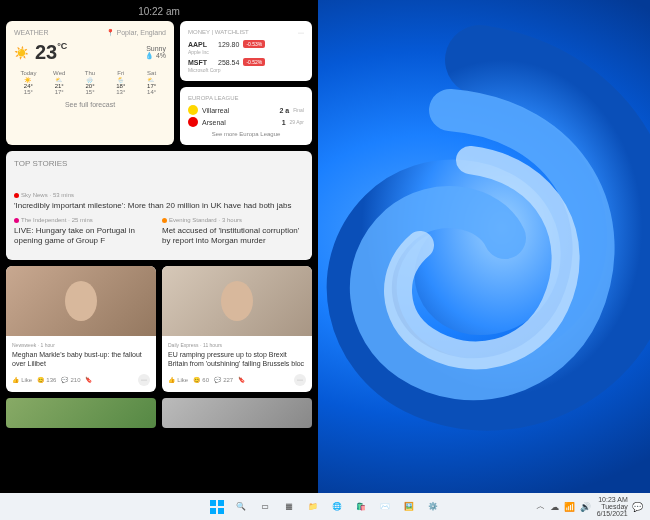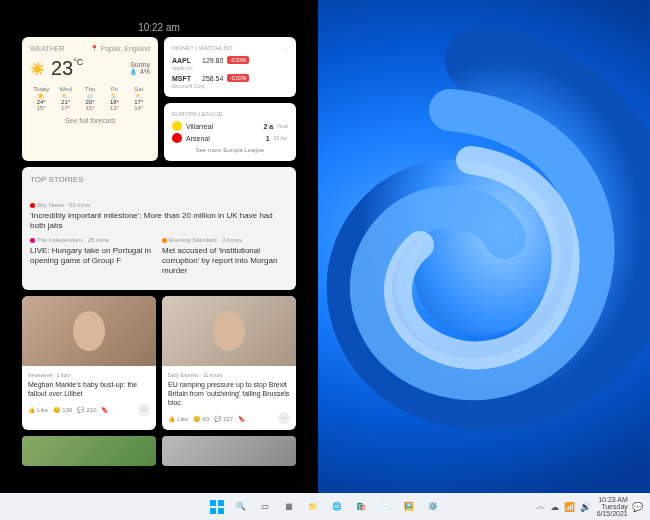--- a/index.html
+++ b/index.html
@@ -1,27 +1,27 @@
 <!DOCTYPE html>
 <html><head>
 <meta charset="utf-8">
 <style>
 *{margin:0;padding:0;box-sizing:border-box;font-family:"Segoe UI",Arial,sans-serif}
 body{width:650px;height:520px;overflow:hidden;position:relative;background:#0078d4}
 .desktop{position:absolute;inset:0;background:radial-gradient(ellipse 380px 280px at 65% 45%,#4da3ff 0%,#1b80ff 35%,#0559d6 65%,#033a96 100%)}
 .swirl{position:absolute;right:-40px;top:20px;width:420px;height:440px}
 .swirl svg{width:100%;height:100%}
-.widgets{position:absolute;left:0;top:0;width:318px;height:493px;background:#000;padding:22px;overflow:hidden}
+.widgets{position:absolute;left:0;top:0;width:318px;height:493px;background:#000;padding:6px;overflow:hidden}
 .w-time{color:#aaa;font-size:10px;text-align:center;margin-bottom:4px}
 .w-row{display:flex;gap:6px;margin-bottom:6px}
 .card{background:#fff;border-radius:6px;padding:8px;font-size:8px;color:#555}
 .weather{flex:1;background:#fef9ec}
 .w-head{display:flex;justify-content:space-between;font-size:7px;color:#999;margin-bottom:4px}
 .w-main{display:flex;align-items:center;gap:6px;margin-bottom:6px}
-.w-temp{font-size:20px;font-weight:400;color:#333}
+.w-temp{font-size:20px;font-weight:700;color:#333}
 .w-cond{font-size:7px;color:#666;text-align:right;margin-left:auto}
 .w-days{display:flex;gap:2px;font-size:6px}
 .w-day{flex:1;text-align:center;color:#777}
 .w-day .hi{color:#333}
 .w-link{text-align:center;font-size:7px;color:#888;margin-top:6px}
 .rcol{flex:0 0 132px;display:flex;flex-direction:column;gap:6px}
 .money{min-height:60px}
 .m-head{font-size:6px;color:#aaa;margin-bottom:4px;display:flex;justify-content:space-between}
 .stock{display:flex;align-items:center;font-size:7px;margin-bottom:3px;gap:4px}
 .stock .sym{font-weight:600;color:#333;width:26px}
@@ -30,21 +30,21 @@
 .sports{min-height:56px}
 .sp-head{font-size:6px;color:#aaa;margin-bottom:4px}
 .match{display:flex;align-items:center;gap:4px;font-size:7px;margin-bottom:2px}
 .crest{width:10px;height:10px;border-radius:50%;background:#ffd700;flex-shrink:0}
 .crest.ars{background:#e00}
 .match .team{flex:1;color:#333}
 .match .sc{color:#333;font-weight:600}
 .match .sub{font-size:5px;color:#aaa}
 .splink{text-align:center;font-size:6px;color:#888;margin-top:4px}
 .stories{background:#f3f3f3;border-radius:6px;padding:8px}
-.st-head{font-size:8px;color:#888;margin-bottom:18px}
+.st-head{font-size:8px;color:#888;margin-bottom:24px}
 .st-grid{display:flex;gap:6px;margin-bottom:6px}
 .st-item{flex:1;font-size:8px}
 .st-src{font-size:6px;color:#999;margin-bottom:3px;display:flex;align-items:center;gap:2px}
 .dot{width:5px;height:5px;border-radius:50%;display:inline-block}
 .dot.red{background:#e00}
 .dot.blue{background:#06c}
 .dot.pink{background:#e6007e}
 .dot.orange{background:#f80}
 .st-title{color:#333;line-height:1.25}
 .news-row{display:flex;gap:6px;margin-bottom:6px}

